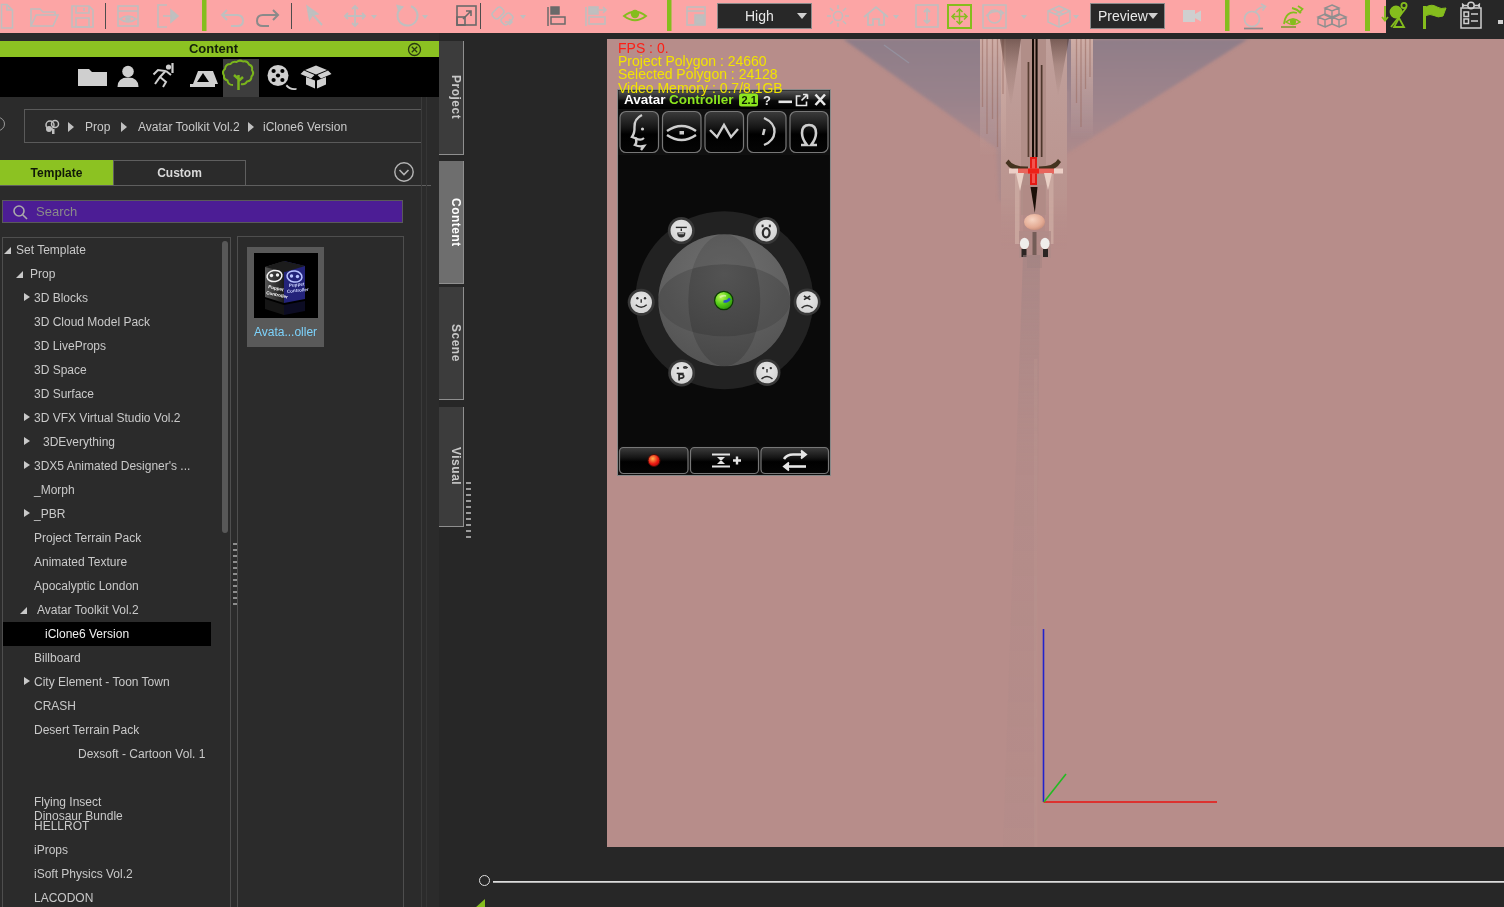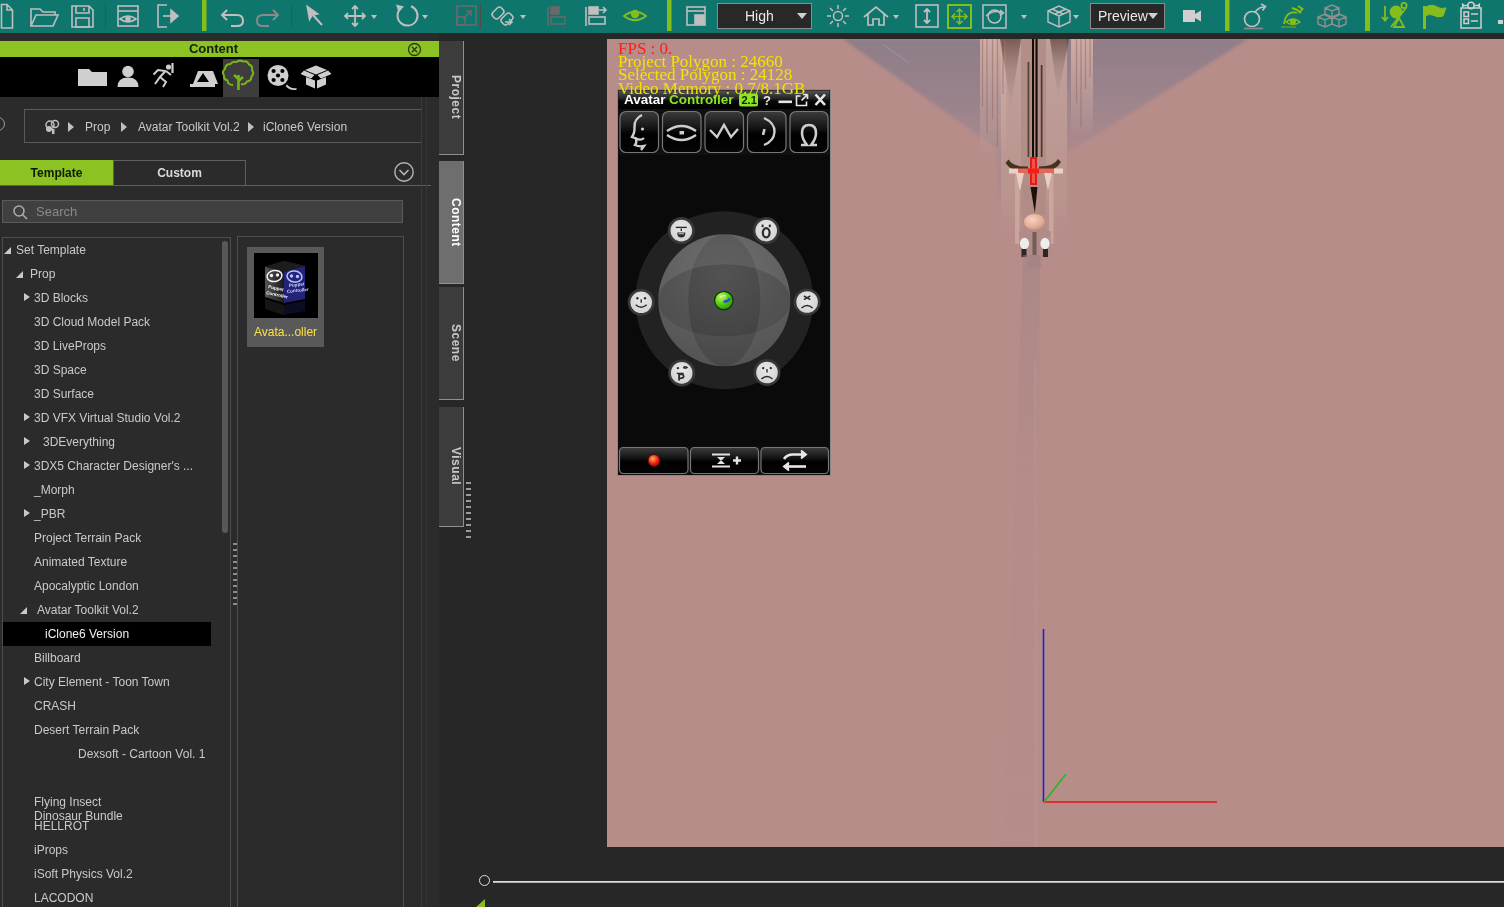--- a/index.html
+++ b/index.html
@@ -5,21 +5,21 @@
   html,body{margin:0;padding:0;background:#272727;}
   *{box-sizing:border-box;}
   #root{position:relative;width:1504px;height:907px;background:#272727;overflow:hidden;
         font-family:"Liberation Sans", sans-serif;}
   .abs{position:absolute;}
 </style>
 </head>
 <body>
 <div id="root">
 
-<div class="abs" id="toolbar" style="left:0;top:0;width:1504px;height:33px;background:#0f766e;">
+<div class="abs" id="toolbar" style="left:0;top:0;width:1386px;height:33px;background:#fca5a5;">
 <svg width="1504" height="33" viewBox="0 0 1504 33" style="position:absolute;left:0;top:0;">
  <g stroke="#bfbfbf" stroke-width="1.6" fill="none">
 
   <path d="M1.5 4.5 L7 4.5 L12.5 10 L12.5 28 L1.5 28 Z M7 4.5 L7 10 L12.5 10"></path>
 
   <path d="M31 26 L31 9 L40 9 L43 12 L55 12 L55 15 M31 26 L36 15 L58 15 L53 26 Z"></path>
 
   <path d="M72 6 L89 6 L93 10 L93 27 L72 27 Z"></path>
   <path d="M76 6 L76 13 L89 13 L89 6 M84 8 L84 11"></path>
   <path d="M76 18 L76 27 L89 27 L89 18 Z"></path>
@@ -254,21 +254,21 @@
   <div class="abs" style="left:-9px;top:84px;width:14px;height:14px;border-radius:50%;border:1.4px solid #9a9a9a;"></div>
 
   <div class="abs" style="left:0;top:127px;width:113px;height:26px;background:#8cc222;color:#101808;font-weight:bold;text-align:center;line-height:26px;">Template</div>
   <div class="abs" style="left:113px;top:127px;width:133px;height:25px;border:1px solid #5f5f5f;border-bottom:none;color:#dadada;font-weight:bold;text-align:center;line-height:25px;">Custom</div>
   <div class="abs" style="left:0;top:152px;width:431px;height:1px;background:#5f5f5f;"></div>
   <svg class="abs" style="left:393px;top:128px;" width="22" height="22" viewBox="0 0 22 22">
     <circle cx="11" cy="11" r="9.2" fill="none" stroke="#b5b5b5" stroke-width="1.4"></circle>
     <path d="M6.5 9 L11 13.5 L15.5 9" fill="none" stroke="#b5b5b5" stroke-width="1.6"></path>
   </svg>
 
-  <div class="abs" style="left:2px;top:167px;width:401px;height:23px;border:1px solid #5a5a5a;background:#404040;">
+  <div class="abs" style="left:2px;top:167px;width:401px;height:23px;border:1px solid #5a5a5a;background:#4c1d95;">
     <svg class="abs" style="left:9px;top:3px;" width="17" height="17" viewBox="0 0 17 17">
       <circle cx="7" cy="7" r="5" fill="none" stroke="#aaa" stroke-width="1.6"></circle>
       <path d="M10.7 10.7 L15 15" stroke="#aaa" stroke-width="1.6"></path>
     </svg>
     <div class="abs" style="left:33px;top:3px;color:#8a8a8a;font-size:13px;">Search</div>
   </div>
 
   <div class="abs" id="tree" style="left:2px;top:204px;width:229px;height:670px;border:1px solid #4e4e4e;border-bottom:none;overflow:hidden;">
     <div class="trow">
           <span class="texp" style="left:1px;"></span>
@@ -297,21 +297,21 @@
     <div class="trow">
           <span class="tcol" style="left:21px;"></span>
           <span style="position:absolute;left:31px;">3D VFX Virtual Studio Vol.2</span>
         </div>
     <div class="trow">
           <span class="tcol" style="left:21px;"></span>
           <span style="position:absolute;left:40px;">3DEverything</span>
         </div>
     <div class="trow">
           <span class="tcol" style="left:21px;"></span>
-          <span style="position:absolute;left:31px;">3DX5 Character Designer's ...</span>
+          <span style="position:absolute;left:31px;">3DX5 Animated Designer's ...</span>
         </div>
     <div class="trow">
           <span style="position:absolute;left:31px;">_Morph</span>
         </div>
     <div class="trow">
           <span class="tcol" style="left:21px;"></span>
           <span style="position:absolute;left:31px;">_PBR</span>
         </div>
     <div class="trow">
           <span style="position:absolute;left:31px;">Project Terrain Pack</span>
@@ -396,21 +396,21 @@
           <text x="14" y="35" font-size="4.6" font-weight="bold" fill="#fff" transform="rotate(12 14 35)">Puppet</text>
           <text x="12" y="41" font-size="4.6" font-weight="bold" fill="#fff" transform="rotate(12 12 41)">Controller</text>
           <text x="35" y="34" font-size="4.6" font-weight="bold" fill="#ccd4ff" transform="rotate(-6 35 34)">Puppet</text>
           <text x="33" y="40" font-size="4.6" font-weight="bold" fill="#ccd4ff" transform="rotate(-6 33 40)">Controller</text>
           <g opacity="0.25">
             <path d="M11 46 L30 52 L30 62 L11 56 Z" fill="#555"></path>
             <path d="M30 52 L51 48 L51 58 L30 62 Z" fill="#33338a"></path>
           </g>
         </svg>
       </div>
-      <div class="abs" style="left:0;top:78px;width:77px;text-align:center;color:#fde047;">Avata...oller</div>
+      <div class="abs" style="left:0;top:78px;width:77px;text-align:center;color:#7dd3fc;">Avata...oller</div>
     </div>
   </div>
 
   <div class="abs" style="left:421px;top:64px;width:1px;height:810px;background:#3a3a3a;"></div>
   <div class="abs" style="left:426px;top:64px;width:1px;height:810px;background:#353535;"></div>
 </div>
 <style>
   .tri-r{width:0;height:0;border-left:6px solid #c0c0c0;border-top:5px solid transparent;border-bottom:5px solid transparent;}
   .trow{position:relative;height:24px;line-height:24px;white-space:nowrap;}
   .texp{position:absolute;top:9px;width:0;height:0;border-bottom:7px solid #c9c9c9;border-left:7px solid transparent;}
@@ -546,21 +546,21 @@
   <rect x="427" y="320" width="3.5" height="489" fill="#c09a94" opacity="0.25"></rect>
 
   <g stroke-width="1.6" fill="none">
     <path d="M436.5 590 L436.5 763" stroke="#2222cc"></path>
     <path d="M436.5 763 L610 763" stroke="#e81411"></path>
     <path d="M437 763 L459 735" stroke="#22bb22"></path>
   </g>
 </svg>
 </div>
 
-<div style="position:absolute;left:618px;top:42px;z-index:40;font-family:Liberation Serif, serif;font-size:17px;line-height:13.2px;white-space:pre;color:#f2e400;"><span style="color:#fe1e15;">FPS : 0.</span>
+<div style="position:absolute;left:618px;top:42px;z-index:40;font-family:Liberation Sans, sans-serif;font-size:14px;line-height:13.2px;white-space:pre;color:#f2e400;"><span style="color:#fe1e15;">FPS : 0.</span>
 Project Polygon : 24660
 Selected Polygon : 24128
 Video Memory : 0.7/8.1GB</div>
 
 <div class="abs" id="controller" style="left:617px;top:89px;width:214px;height:387px;">
 <svg width="214" height="387" viewBox="0 0 214 387" font-family="Liberation Sans, sans-serif">
   <defs>
     <linearGradient id="tbar" x1="0" y1="0" x2="0" y2="1">
       <stop offset="0" stop-color="#555"></stop>
       <stop offset="0.45" stop-color="#222"></stop>

